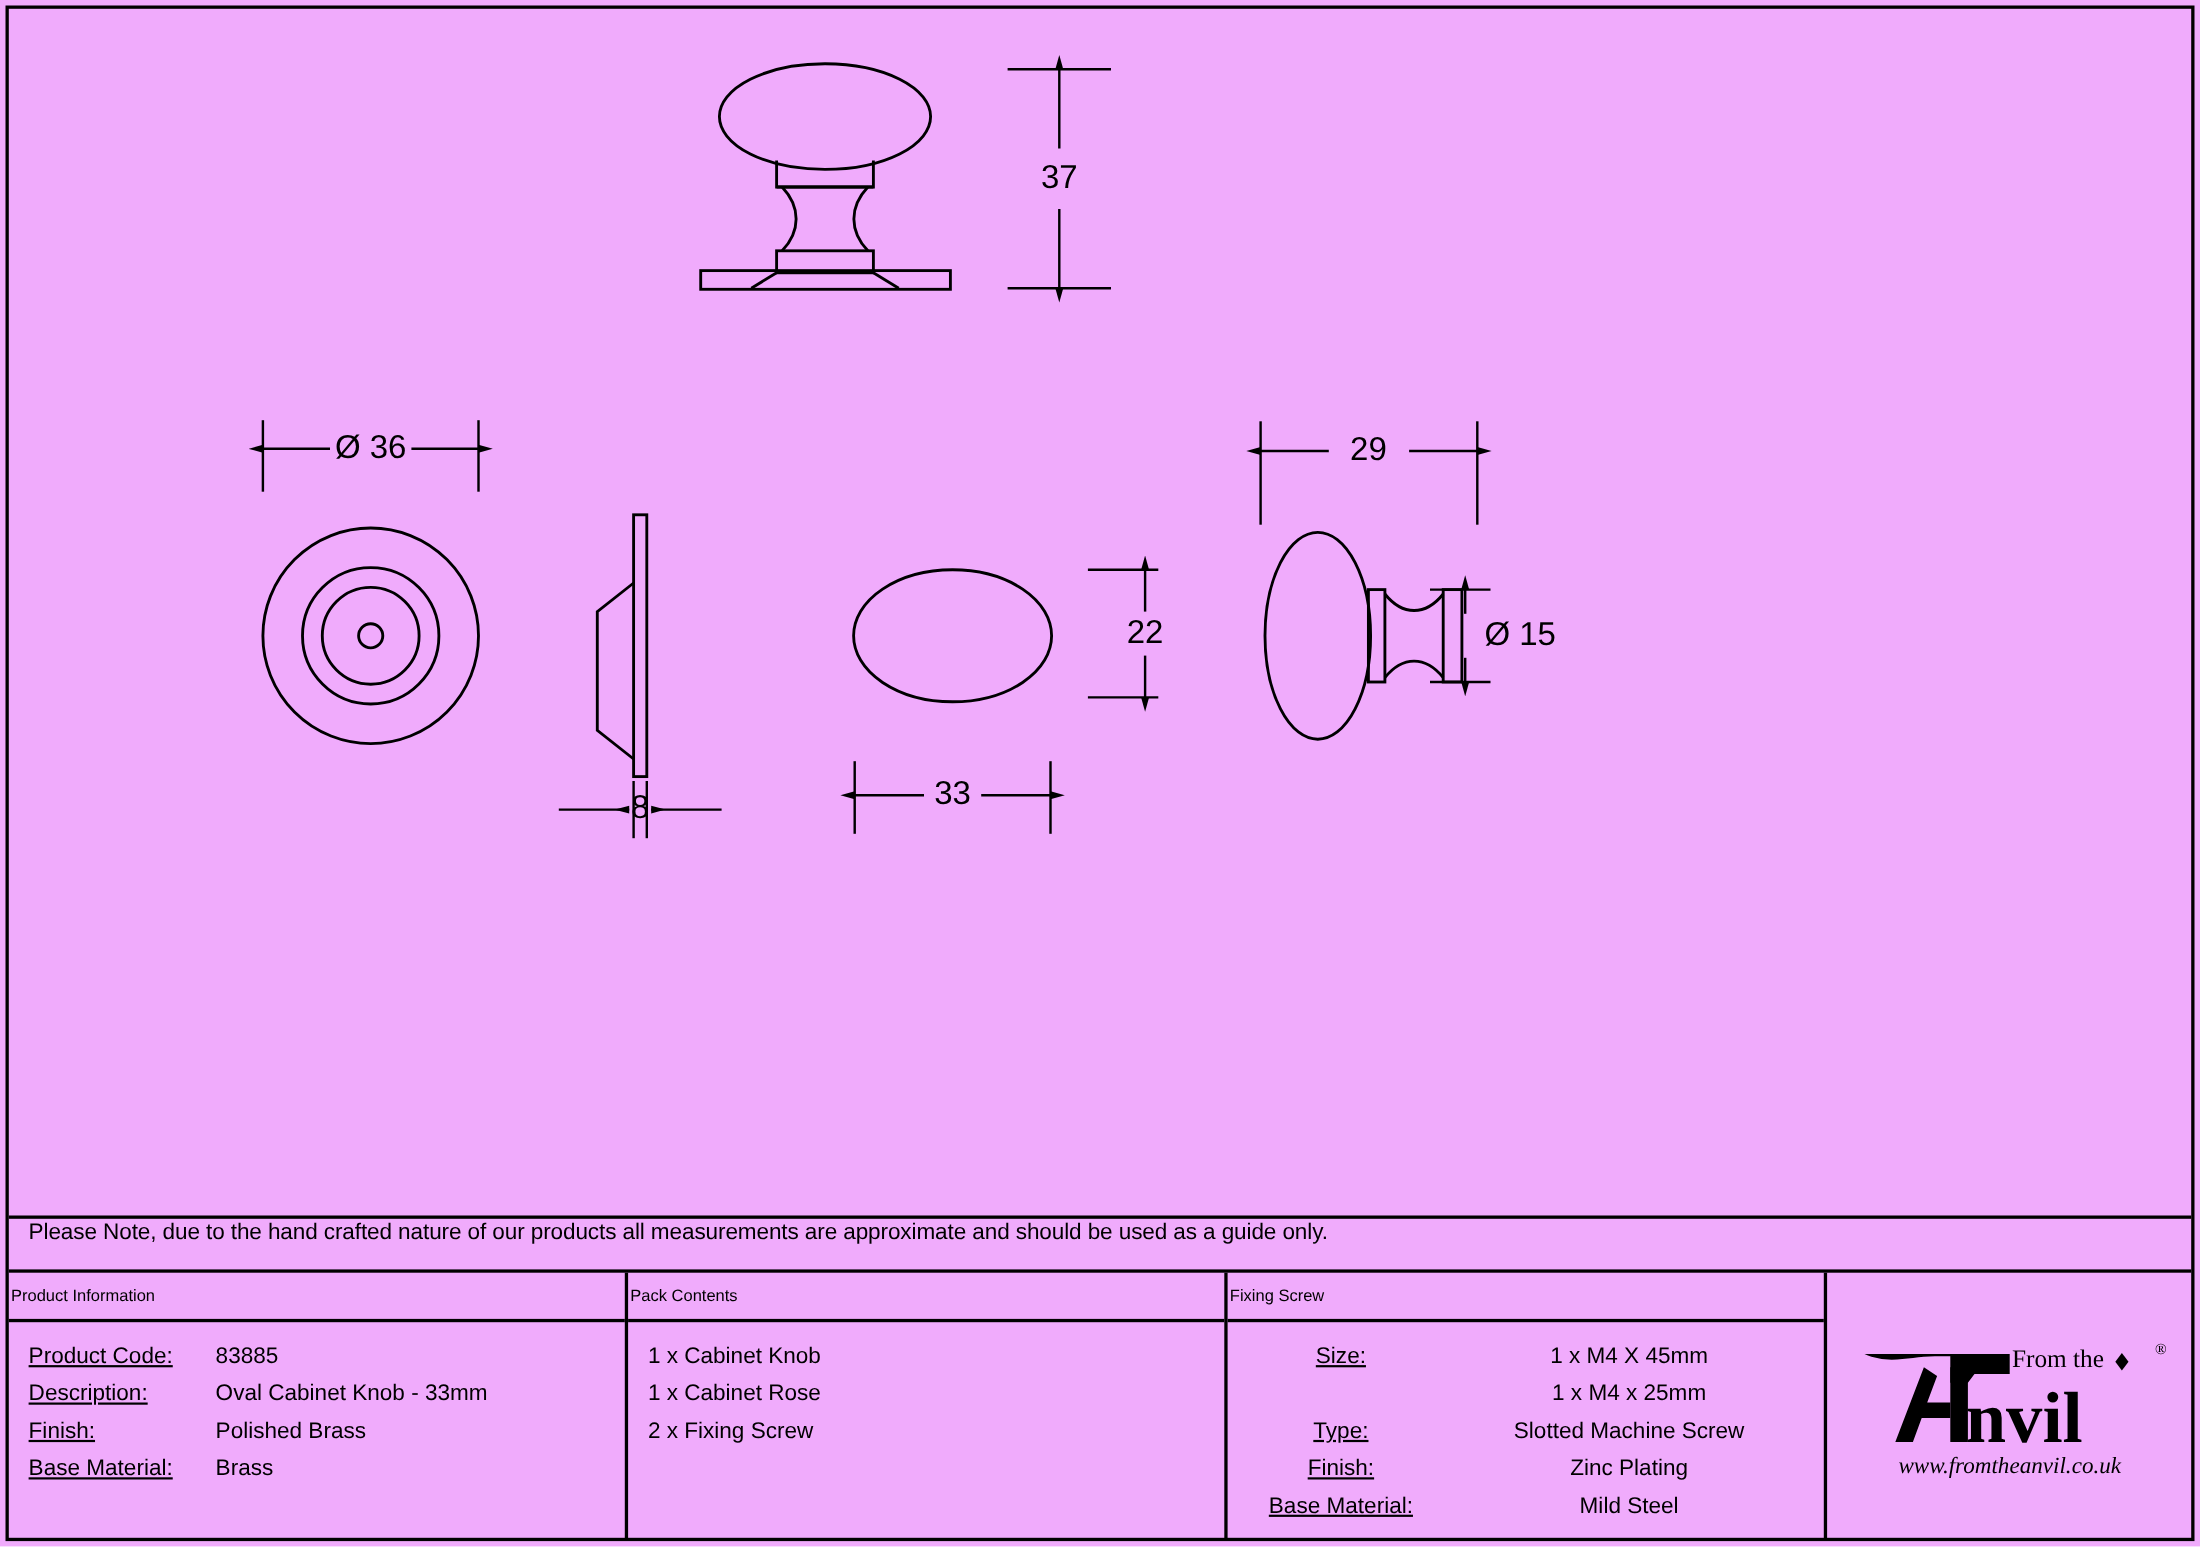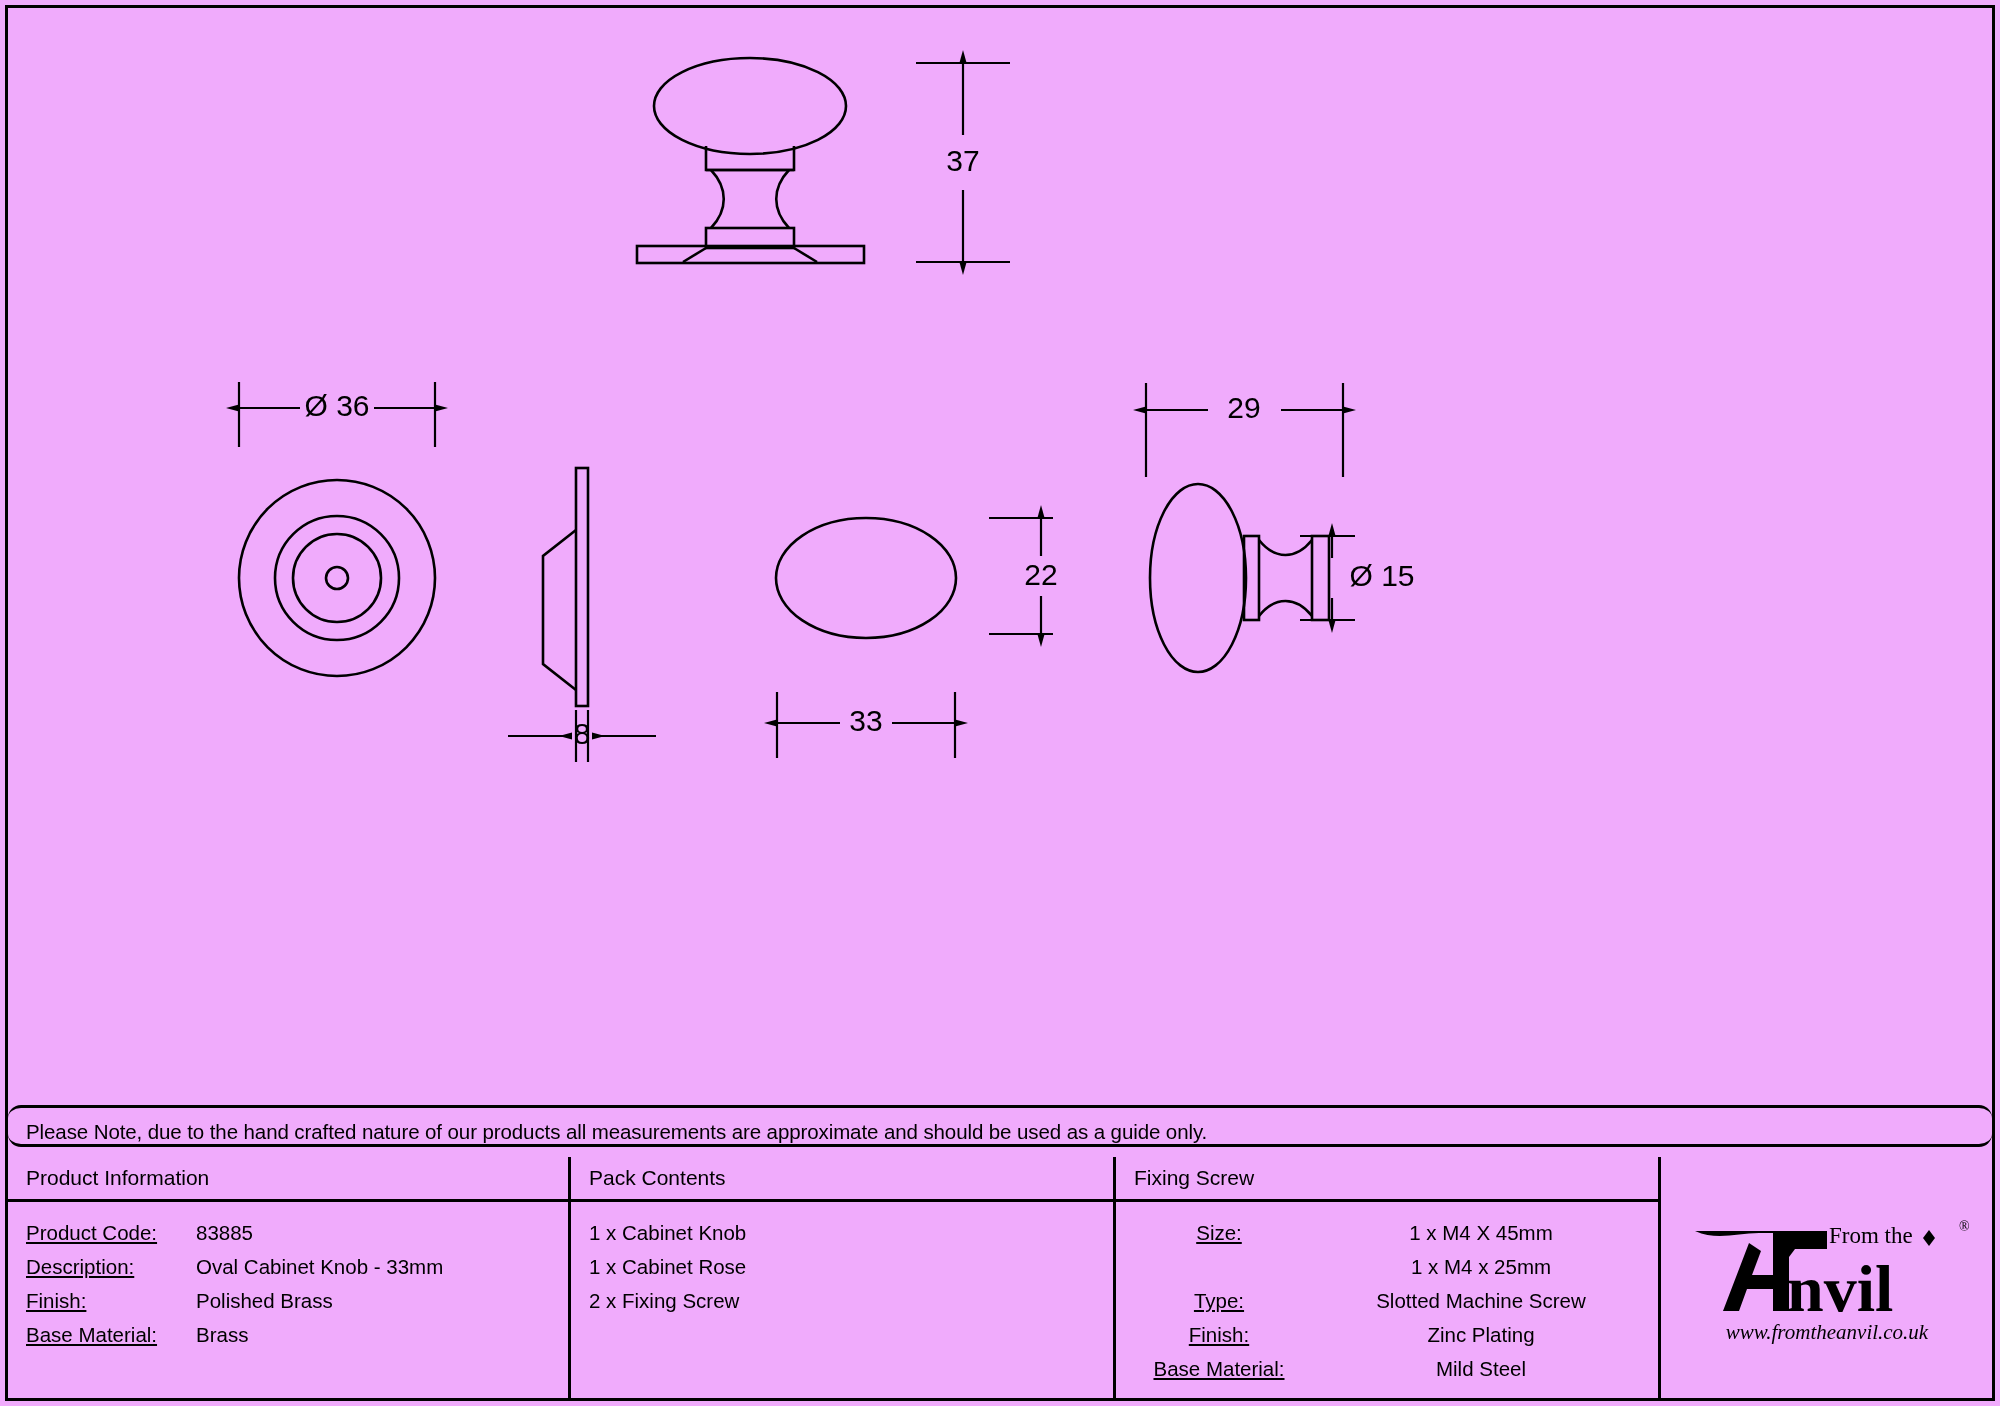--- a/index.html
+++ b/index.html
@@ -46,27 +46,26 @@
     left: 8px;
     top: 1105px;
     width: 1984px;
     height: 294px;
   }
   .note-row {
     position: absolute;
     left: 0;
     top: 0;
     width: 1984px;
-    height: 42px;
+    height: 52px;
     border-top: 3px solid #000;
     border-bottom: 3px solid #000;
     box-sizing: border-box;
     display: flex;
-    align-items: flex-end;
-    border-radius: 13px;
+    align-items: flex-start;
   }
   .note-text {
     padding-left: 18px;
     font-size: 20.5px;
     letter-spacing: -0.1px;
     white-space: nowrap;
   }
 
   .cols {
     position: absolute;
@@ -87,22 +86,22 @@
   .col-pack { width: 545px; }
   .col-fix  { width: 545px; text-align: center; }
   .col-logo { width: 331px; }
 
   .col-head {
     height: 45px;
     border-bottom: 3px solid #000;
     box-sizing: border-box;
     display: flex;
     align-items: center;
-    padding-left: 18px;
-    font-size: 21px;
+    padding-left: 2px;
+    font-size: 15px;
   }
   .col-body {
     padding: 14px 0 0 18px;
     box-sizing: border-box;
   }
 
   .kv {
     display: flex;
     font-size: 20.5px;
     line-height: 34px;

